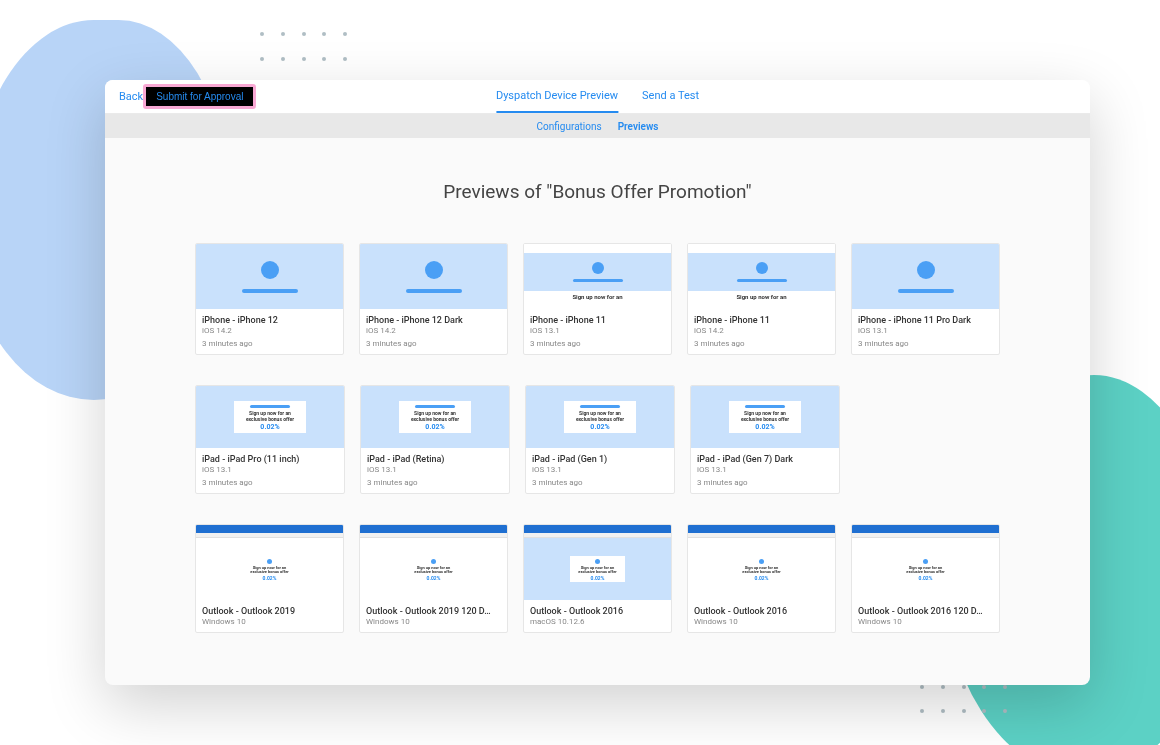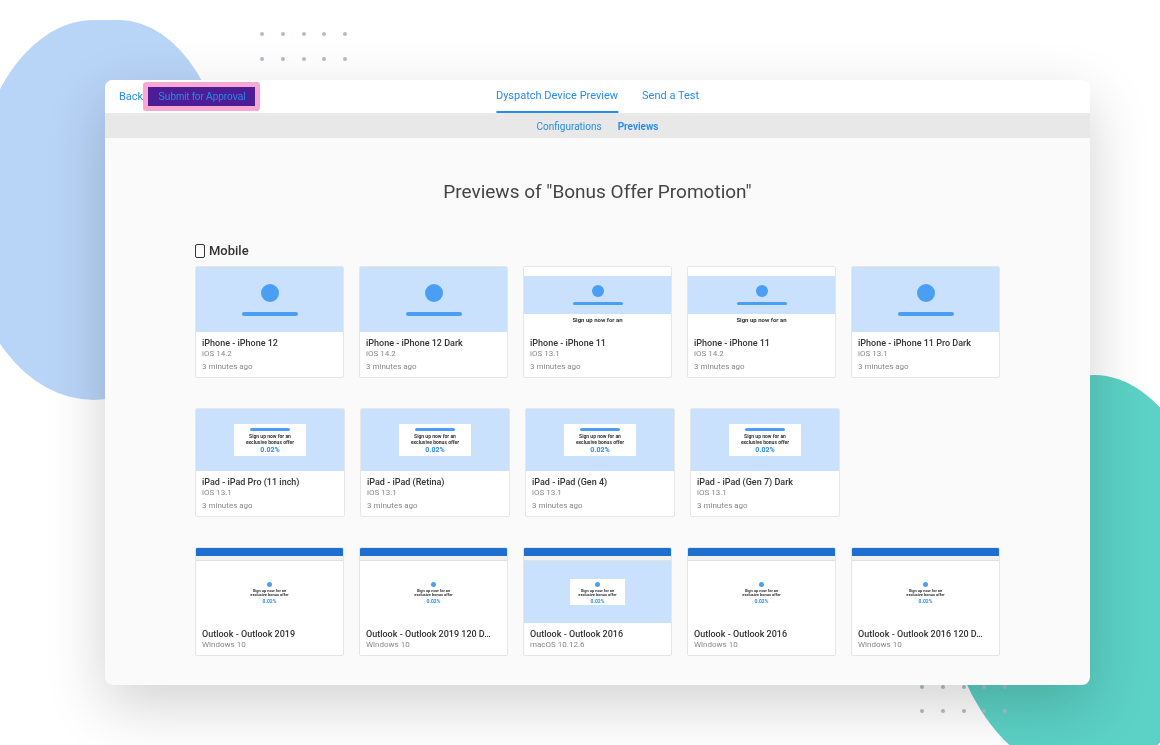--- a/index.html
+++ b/index.html
@@ -112,22 +112,22 @@
       cursor: pointer;
       padding: 9px 0;
       border-bottom: 2px solid transparent;
     }
     .header-center .htab.active {
       border-bottom-color: #258bf0;
     }
     .submit-btn {
       font-size: 10px;
       color: #258bf0;
-      border: 5px solid #f9a8d4;
-      background: #4c1d95;
+      border: 3px solid #f9a8d4;
+      background: #000000;
       padding: 4px 10px;
       border-radius: 3px;
       cursor: pointer;
     }
 
     
     .header-secondary {
       height: 24px;
       background: #e8e8e8;
       display: flex;
@@ -408,24 +408,20 @@
   <div class="header-secondary">
     <span class="stab">Configurations</span>
     <span class="stab active">Previews</span>
   </div>
 
   <div class="content">
 
     <h1 class="page-title">Previews of "Bonus Offer Promotion"</h1>
 
     <div id="sections-container">
-    <div class="section-heading">
-      <span class="heading-icon device"></span>
-      <span>Mobile</span>
-    </div>
     <div class="card-row">
 
       <div class="preview-card">
         <div class="thumb thumb-mobile">
     <div class="m-inner">
                 <div class="m-circle"></div>
                 <div class="m-bar"></div>
               </div>
   </div>
         <div class="card-meta">
@@ -522,21 +518,21 @@
       </div>
       <div class="preview-card">
         <div class="thumb thumb-tablet">
     <div class="t-card">
       <div class="t-bar"></div>
       <div class="t-text">Sign up now for an<br>exclusive bonus offer</div>
       <div class="t-pct">0.02%</div>
     </div>
   </div>
         <div class="card-meta">
-          <div class="card-title">iPad - iPad (Gen 4)</div>
+          <div class="card-title">iPad - iPad (Gen 1)</div>
           <div class="card-os">iOS 13.1</div>
           <div class="card-time">3 minutes ago</div>
         </div>
       </div>
       <div class="preview-card">
         <div class="thumb thumb-tablet">
     <div class="t-card">
       <div class="t-bar"></div>
       <div class="t-text">Sign up now for an<br>exclusive bonus offer</div>
       <div class="t-pct">0.02%</div>

